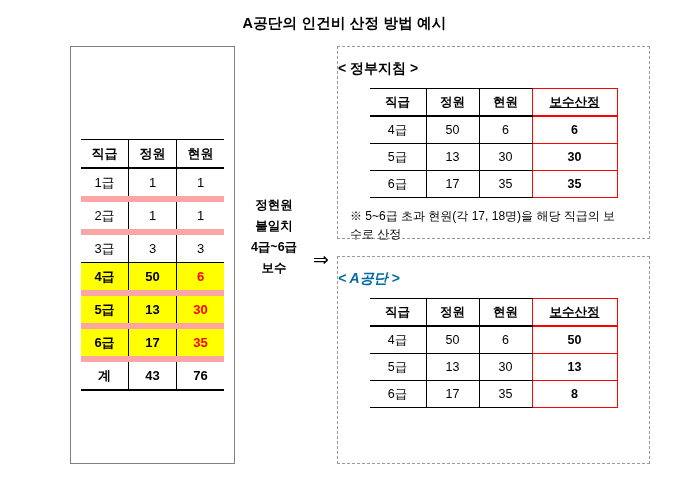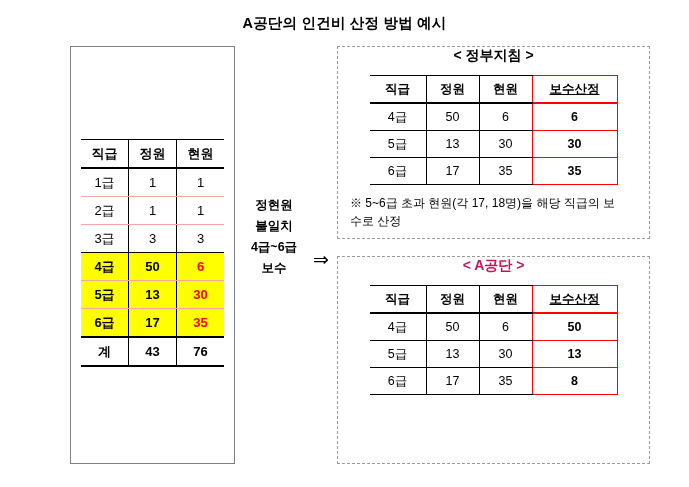--- a/index.html
+++ b/index.html
@@ -44,21 +44,21 @@
     font-size: 13px;
   }
   #left-table td, #left-table th {
     width: 47px;
     height: 27px;
     text-align: center;
     vertical-align: middle;
     font-weight: normal;
     padding: 0;
     border: none;
-    border-bottom: 1px solid #fca5a5;
+    border-bottom: 6px solid #fca5a5;
   }
   #left-table th {
     font-weight: bold;
     border-top: 1px solid #000000;
     border-bottom: 2px solid #000000;
   }
   #left-table td.sep-l, #left-table th.sep-l {
     border-left: 1px solid #000000;
   }
   #left-table tr.hl td {
@@ -99,26 +99,25 @@
     left: 337px;
     width: 313px;
     border: 1px dashed #9a9a9a;
     box-sizing: border-box;
     background: #ffffff;
   }
   #box-gov { top: 46px; height: 193px; }
   #box-agency { top: 256px; height: 208px; }
 
   .box-title {
-    text-align: center;
     font-size: 14px;
     font-weight: bold;
-    margin-top: 0;
-  }
-  #agency-title { color: #be185d; }
+    margin-top: 13px;
+  }
+  #agency-title { color: #0369a1; font-style: italic; }
 
   .rtable {
     margin: 10px auto 0 auto;
     border-collapse: collapse;
     font-size: 12.5px;
   }
   .rtable th, .rtable td {
     height: 26px;
     text-align: center;
     vertical-align: middle;

